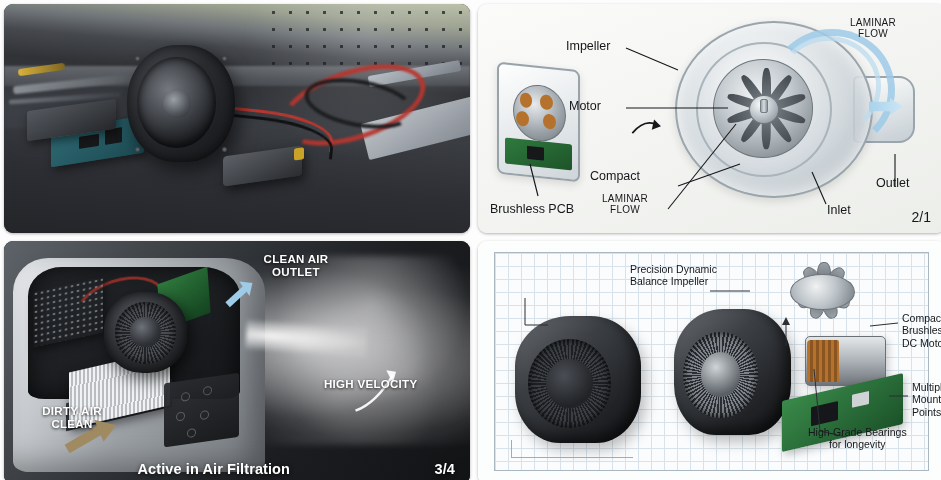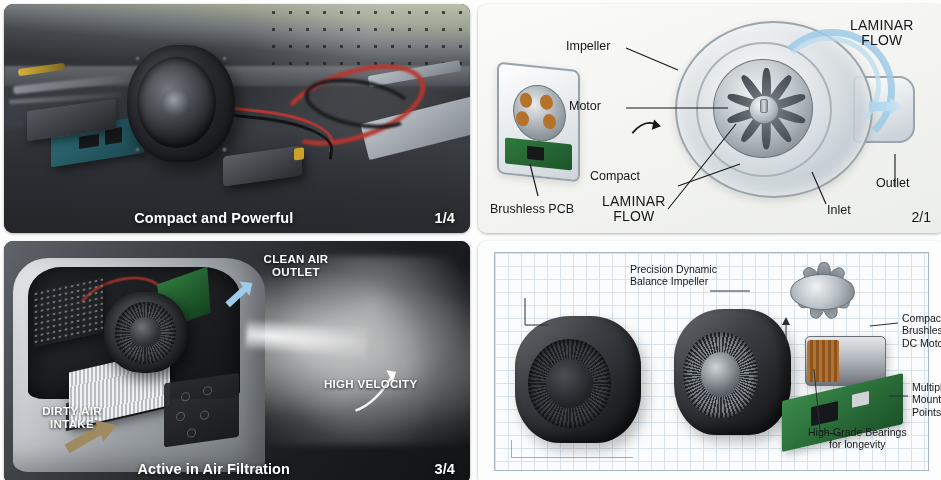--- a/index.html
+++ b/index.html
@@ -211,21 +211,21 @@
     clip-path:polygon(0 22%,62% 22%,62% 0,100% 50%,62% 100%,62% 78%,0 78%);
   }
   .p2 .bigarrow{
     position:absolute;left:30%;top:49%;width:13%;height:10%;
   }
   .lbl{
     position:absolute;font-size:12.5px;color:#15171a;
     line-height:1.06;white-space:pre;
     font-family:"Liberation Sans",sans-serif;
   }
-  .lbl.cap{font-size:14px;letter-spacing:.2px;text-align:center;}
+  .lbl.cap{font-size:10px;letter-spacing:.2px;text-align:center;}
 
   
   .p3{background:#1a1c1f;}
   .p3 .bg{position:absolute;inset:0;
     background:
       radial-gradient(ellipse at 74% 42%, rgba(255,255,255,.26), transparent 46%),
       linear-gradient(125deg,#5f646a 0%,#43474c 22%,#2a2d31 46%,#1b1d20 66%,#121315 100%);
   }
   .p3 .body{
     position:absolute;left:2%;top:7%;width:54%;height:88%;
@@ -450,24 +450,20 @@
     <div class="fan">
       <div class="rim"></div>
       <div class="hub"></div>
       <div class="screw s1"></div>
       <div class="screw s2"></div>
       <div class="screw s3"></div>
       <div class="screw s4"></div>
     </div>
     <div class="batt2"></div>
 
-    <div class="caption">
-      <span class="title">Compact and Powerful</span>
-      <span class="counter">1/4</span>
-    </div>
   </div>
 
   <div class="panel p2">
     <div class="sheet"></div>
 
     <div class="pcbbox" style="left:4%;top:27%;width:17%;height:47%;">
       <div class="motorc"></div>
       <div class="coil" style="left:26%;top:24%;width:16%;height:14%;"></div>
       <div class="coil" style="left:52%;top:24%;width:16%;height:14%;"></div>
       <div class="coil" style="left:22%;top:42%;width:16%;height:14%;"></div>
@@ -563,21 +559,21 @@
       <path d="M32 2 L56 8 L42 26 Z" fill="#a08a62"></path>
     </svg>
     <svg class="arrow-hv" viewBox="0 0 60 60">
       <path d="M4 54 Q30 44 50 10" stroke="#ffffff" stroke-width="3" fill="none" opacity=".92"></path>
       <path d="M42 4 L54 6 L50 20 Z" fill="#ffffff" opacity=".92"></path>
     </svg>
 
     <div class="lbl3" style="left:232px;top:12px;width:120px;">CLEAN AIR
 OUTLET</div>
     <div class="lbl3" style="left:18px;top:164px;width:100px;">DIRTY AIR
-INTAKE</div>
+CLEAN</div>
     <div class="lbl3" style="left:320px;top:137px;width:130px;text-align:left;">HIGH VELOCITY</div>
 
     <div class="caption">
       <span class="title">Active in Air Filtration</span>
       <span class="counter">3/4</span>
     </div>
   </div>
 
   <div class="panel p4">
     <div class="card"></div>

